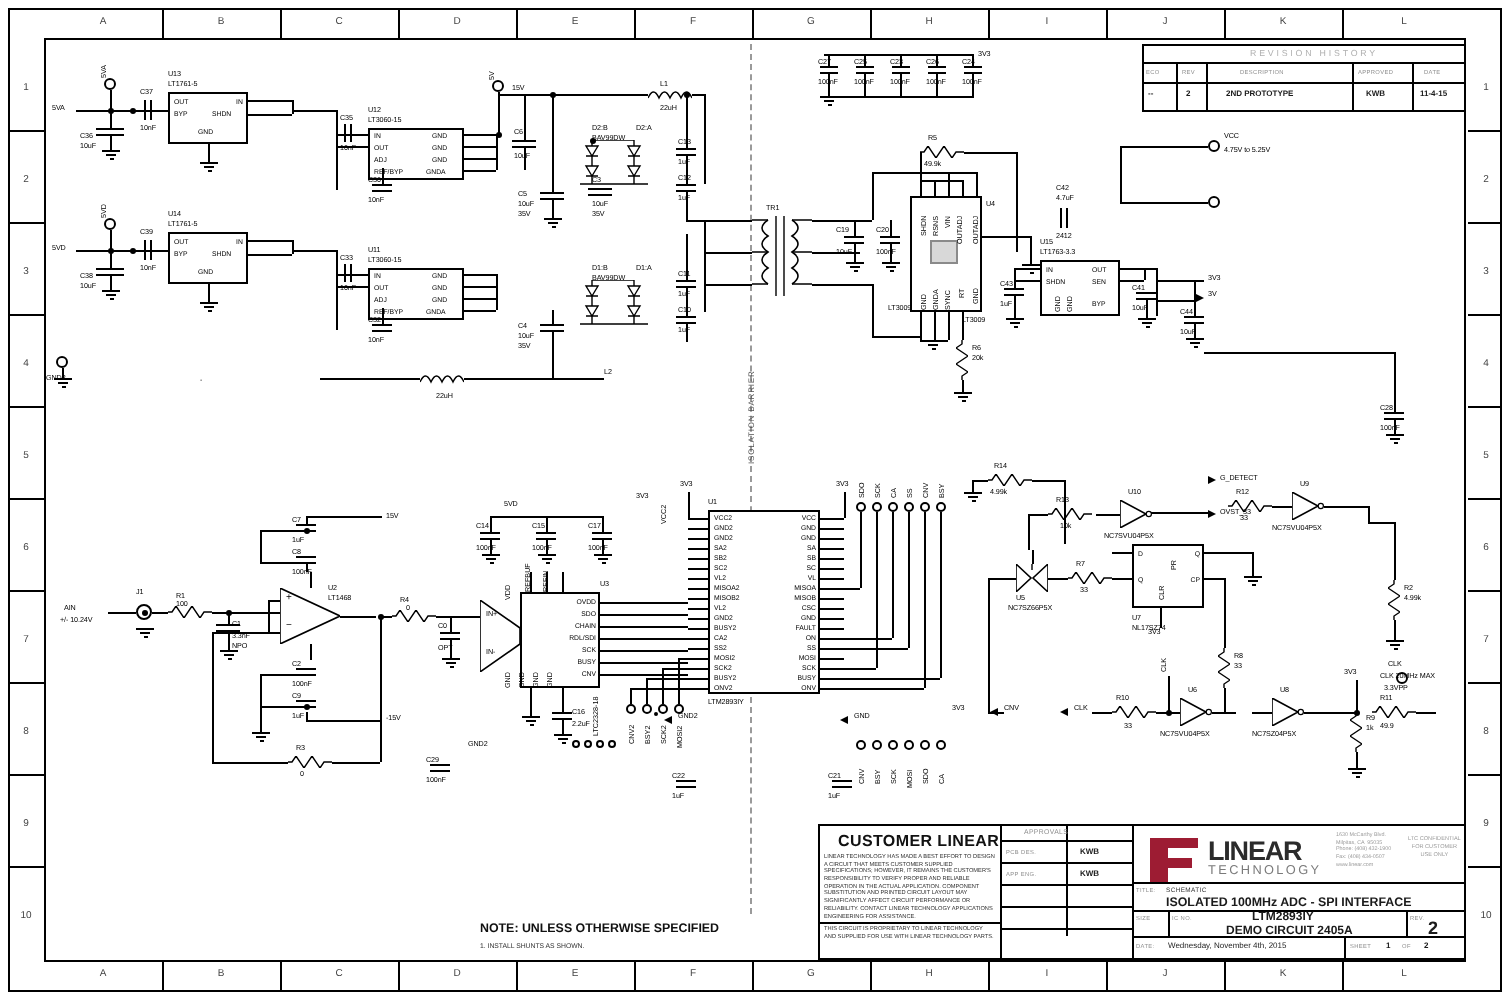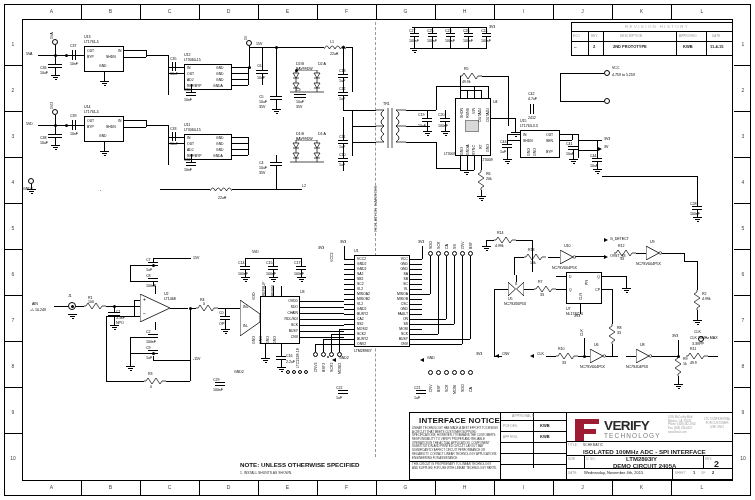--- a/index.html
+++ b/index.html
@@ -1311,41 +1311,41 @@
   <div class="tbv-sm" style="left:613px;top:44px;">2ND PROTOTYPE</div>
   <div class="tbv-sm" style="left:683px;top:44px;">KWB</div>
   <div class="tbv-sm" style="left:710px;top:44px;">11-4-15</div>
 
   <div class="tb" style="left:409px;top:412px;width:324px;height:68px;"></div>
 
   <div class="tbline" style="left:500px;top:412px;width:1px;height:68px;"></div>
   <div class="tbline" style="left:566px;top:412px;width:1px;height:68px;"></div>
   <div class="tbline" style="left:533px;top:412px;width:1px;height:56px;"></div>
 
-  <div class="notice-h" style="left:419px;top:416px;">INTERFACE NOTICE</div>
+  <div class="notice-h" style="left:419px;top:416px;">CUSTOMER LINEAR</div>
   <div class="notice-p" style="left:412px;top:427px;">LINEAR TECHNOLOGY HAS MADE A BEST EFFORT TO DESIGN A CIRCUIT THAT MEETS CUSTOMER SUPPLIED SPECIFICATIONS; HOWEVER, IT REMAINS THE CUSTOMER'S RESPONSIBILITY TO VERIFY PROPER AND RELIABLE OPERATION IN THE ACTUAL APPLICATION. COMPONENT SUBSTITUTION AND PRINTED CIRCUIT LAYOUT MAY SIGNIFICANTLY AFFECT CIRCUIT PERFORMANCE OR RELIABILITY. CONTACT LINEAR TECHNOLOGY APPLICATIONS ENGINEERING FOR ASSISTANCE.</div>
   <div class="tbline" style="left:409px;top:461px;width:91px;height:1px;"></div>
   <div class="notice-p" style="left:412px;top:463px;">THIS CIRCUIT IS PROPRIETARY TO LINEAR TECHNOLOGY AND SUPPLIED FOR USE WITH LINEAR TECHNOLOGY PARTS.</div>
 
   <div class="tbl" style="left:512px;top:414px;font-size:3.4px;">APPROVALS</div>
   <div class="tbline" style="left:500px;top:420px;width:66px;height:1px;"></div>
   <div class="tbline" style="left:500px;top:431px;width:66px;height:1px;"></div>
   <div class="tbline" style="left:500px;top:442px;width:66px;height:1px;"></div>
   <div class="tbline" style="left:500px;top:453px;width:66px;height:1px;"></div>
   <div class="tbline" style="left:500px;top:464px;width:66px;height:1px;"></div>
   <div class="tbl" style="left:503px;top:424px;font-size:2.9px;">PCB DES.</div>
   <div class="tbv-sm" style="left:540px;top:423px;">KWB</div>
   <div class="tbl" style="left:503px;top:435px;font-size:2.9px;">APP ENG.</div>
   <div class="tbv-sm" style="left:540px;top:434px;">KWB</div>
 
   <svg style="position:absolute;left:572px;top:418px;" width="30" height="24">
     <path d="M3,1 L27,1 L27,6 L12,6 L12,11 L24,11 L24,16 L12,16 L12,23 L3,23 Z" fill="#9d1c33"></path>
     <path d="M3,1 L3,23 L12,23 L12,16 L24,16 L24,11 L12,11 L12,6 L27,6 L27,1 Z" fill="#9d1c33"></path>
   </svg>
-  <div class="logo-txt" style="left:604px;top:418px;">VERIFY</div>
+  <div class="logo-txt" style="left:604px;top:418px;">LINEAR</div>
   <div class="logo-sub" style="left:604px;top:432px;">TECHNOLOGY</div>
   <div class="addr" style="left:668px;top:416px;">1630 McCarthy Blvd.
 Milpitas, CA  95035
 Phone: (408) 432-1900
 Fax: (408) 434-0507
 www.linear.com</div>
   <div class="conf" style="left:704px;top:418px;">LTC CONFIDENTIAL
 FOR CUSTOMER
 USE ONLY</div>
 

